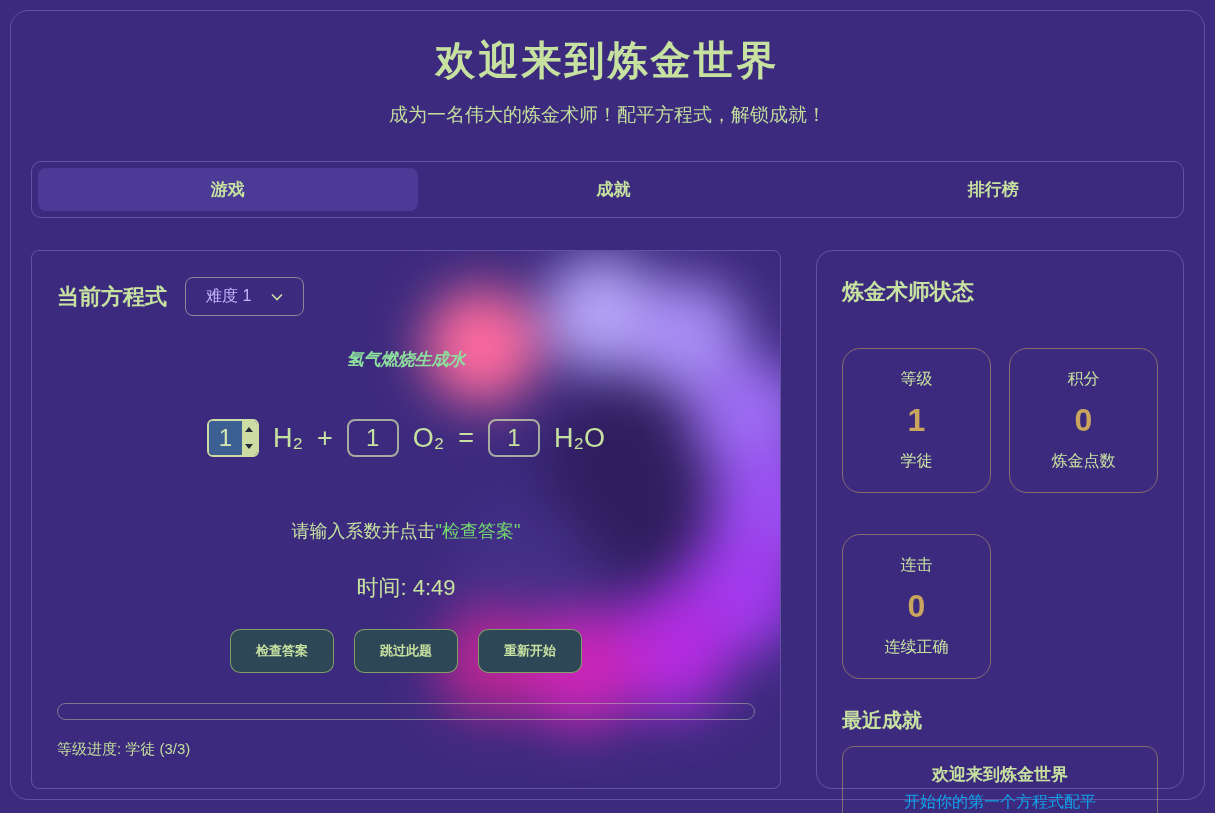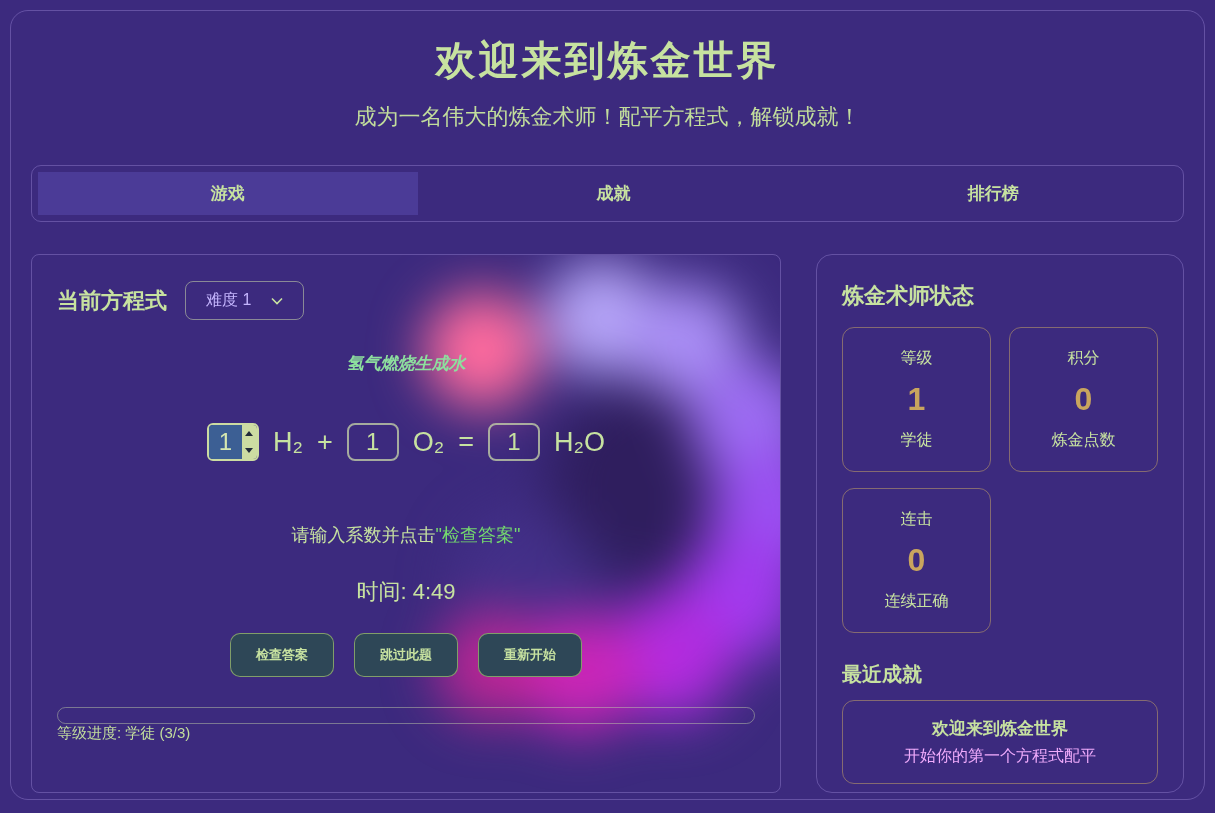--- a/index.html
+++ b/index.html
@@ -20,42 +20,42 @@
   .page-title {
     margin-top: 22px;
     text-align: center;
     font-size: 40px; font-weight: bold;
     letter-spacing: 3px;
     color: #c7e2a0;
   }
   .page-subtitle {
     margin-top: 14px;
     text-align: center;
-    font-size: 22px;
+    font-size: 19px;
     color: #c2dd9c;
   }
   
   .tabbar {
     margin: 33px 20px 0;
     height: 57px;
     border: 1px solid rgba(160,140,220,0.4);
     border-radius: 10px;
     display: flex;
     align-items: stretch;
   }
   .tab {
     flex: 1;
     display: flex; align-items: center; justify-content: center;
     font-size: 17px; font-weight: bold;
     color: #c7e2a0;
     cursor: pointer;
   }
   .tab.active {
     background: #4b3b97;
-    border-radius: 0;
+    border-radius: 8px;
     margin: 6px;
   }
   
   .main {
     display: flex;
     margin: 32px 20px 0;
     gap: 35px;
   }
   .panel {
     border: 1px solid rgba(160,140,220,0.4);
@@ -163,48 +163,50 @@
     font-family: "Liberation Sans", "DejaVu Sans", sans-serif;
     cursor: pointer;
   }
   .progress {
     margin-top: 30px;
     height: 17px;
     border: 1px solid rgba(200,215,170,0.45);
     border-radius: 10px;
   }
   .level-progress {
+    margin-top: 20px;
     font-size: 15px;
     color: #c2dd9c;
   }
   
   .stats-grid {
     margin-top: 16px;
     display: grid;
     grid-template-columns: 1fr 1fr;
     gap: 16px 18px;
   }
   .stat-card {
     border: 1px solid rgba(205,172,100,0.5);
-    border-radius: 12px;
+    border-radius: 18px;
     padding: 20px 8px;
     text-align: center;
+    margin-top: 25px;
   }
   .stat-label { font-size: 16px; color: #c7e2a0; }
   .stat-value { font-size: 32px; font-weight: bold; color: #c9a55e; margin: 12px 0; }
   .ach-heading { margin-top: 28px; font-size: 20px; font-weight: bold; }
   .ach-box {
     margin-top: 12px;
     border: 1px solid rgba(205,172,100,0.5);
     border-radius: 12px;
     padding: 16px 10px;
     text-align: center;
   }
   .ach-title { font-size: 17px; font-weight: bold; color: #c7e2a0; }
-  .ach-desc { margin-top: 6px; font-size: 16px; color: #f0abfc; }
+  .ach-desc { margin-top: 6px; font-size: 16px; color: #0ea5e9; }
 </style>
 </head>
 <body>
 
 <div class="container">
 
   <h1 class="page-title">欢迎来到炼金世界</h1>
   <div class="page-subtitle">成为一名伟大的炼金术师！配平方程式，解锁成就！</div>
 
   <div class="tabbar">

